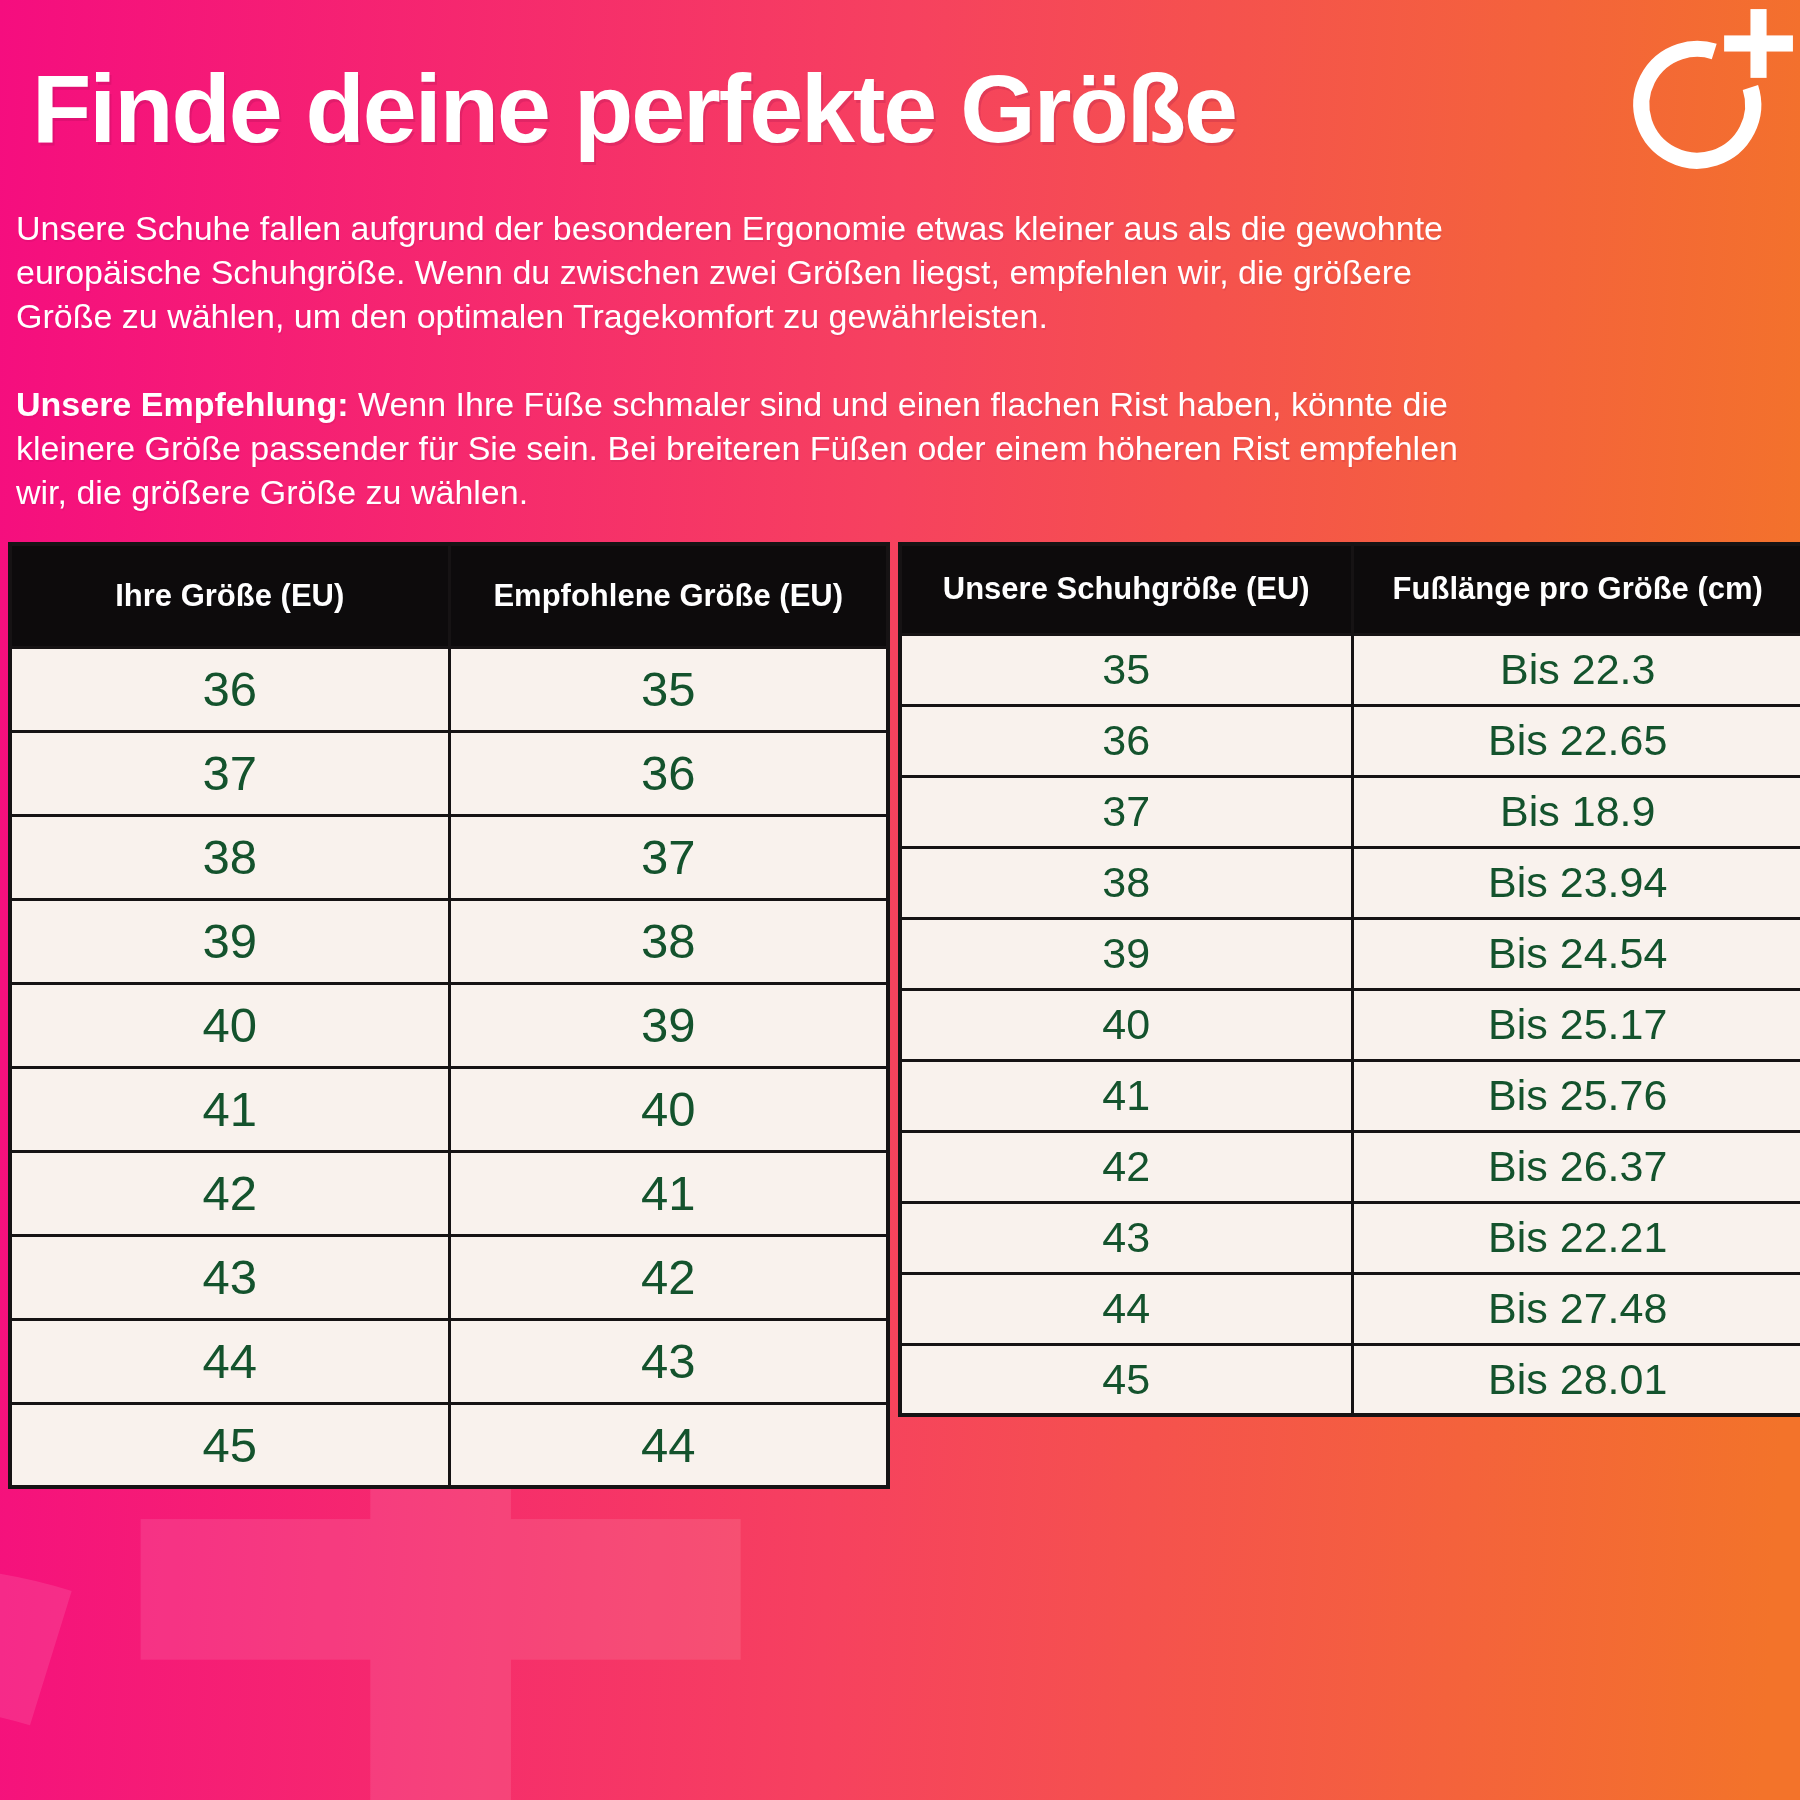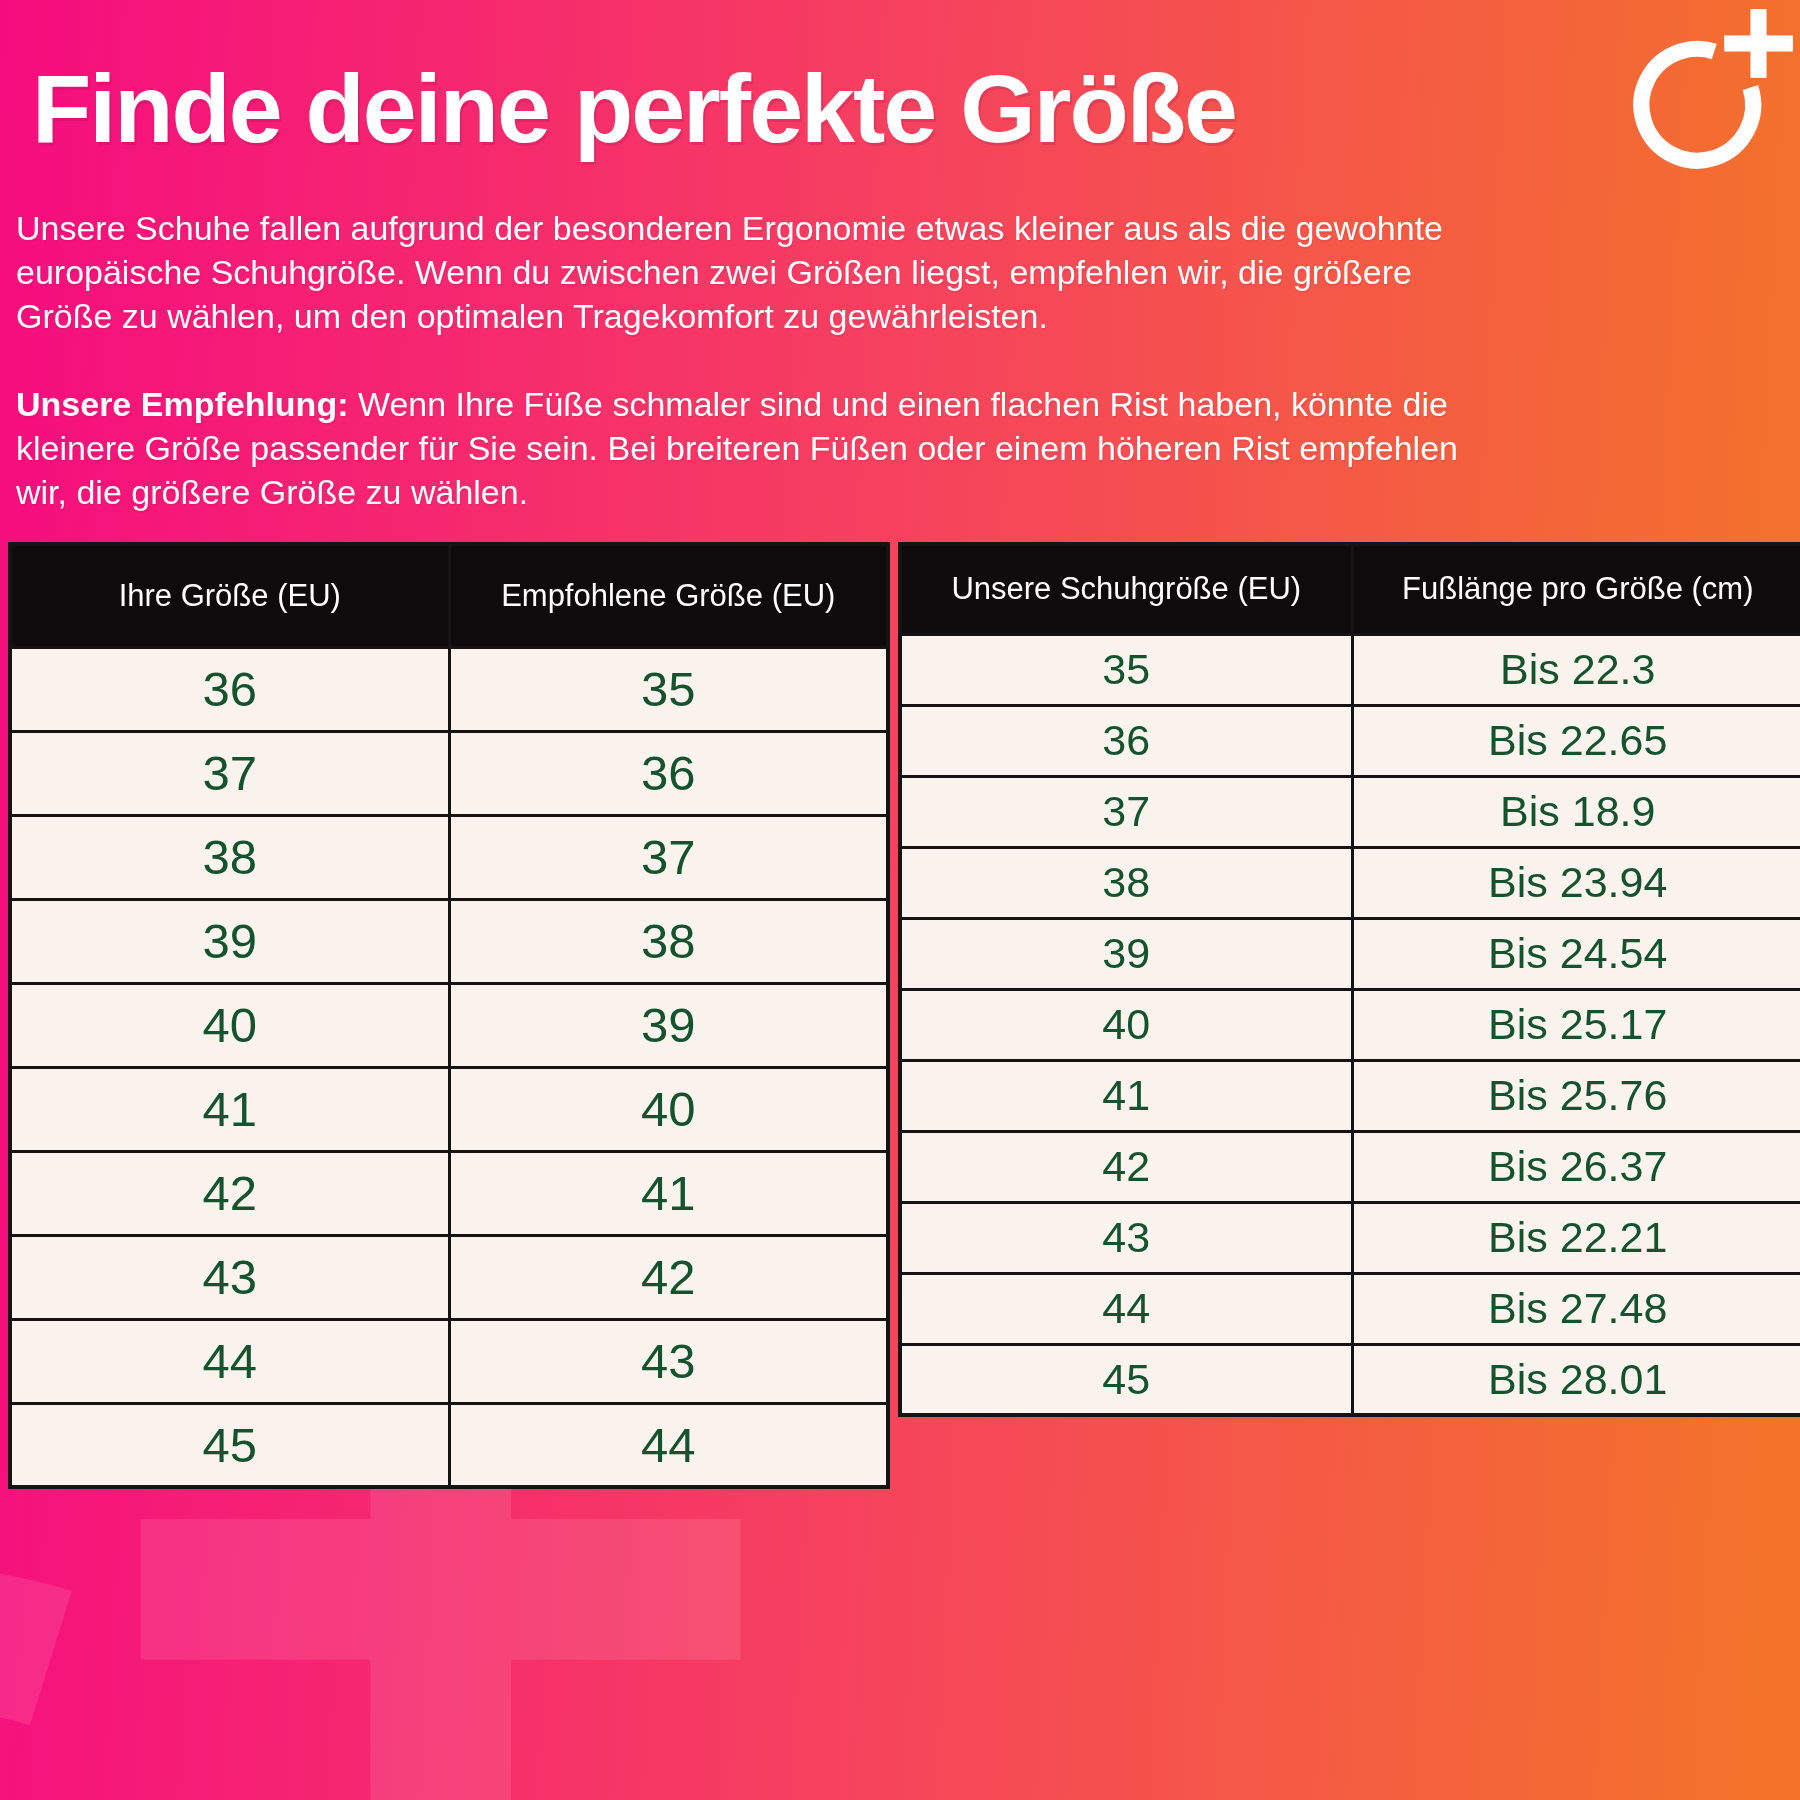--- a/index.html
+++ b/index.html
@@ -22,21 +22,21 @@
     font-size:34px; line-height:44px; white-space:pre-line;
     text-shadow:1px 2px 0 rgba(140,10,70,0.10);
   }
   .para b { font-weight:700; }
   #intro { top:206px; }
   #recommendation { top:382px; }
   #note { top:1596px; }
   .tbl { position:absolute; border-collapse:collapse; table-layout:fixed; background:#f9f2ed; }
   .tbl th, .tbl td { border:3px solid #161314; text-align:center; vertical-align:middle; }
   .tbl { border:4px solid #161314; }
-  .tbl th { background:#0d0b0c; color:#ffffff; font-weight:400; }
+  .tbl th { background:#0d0b0c; color:#ffffff; font-weight:700; }
   .tbl td { color:#14532d; background:#f9f2ed; }
   #size-table { left:8px;  top:542px; width:882px; }
   #foot-table { left:898px; top:542px; width:908px; }
   #size-table th { height:103px; font-size:31px; }
   #size-table td { height:84px;  font-size:49px; }
   #foot-table th { height:90px;  font-size:31px; }
   #foot-table td { height:71px;  font-size:43px; }
 </style>
 </head>
 <body>

